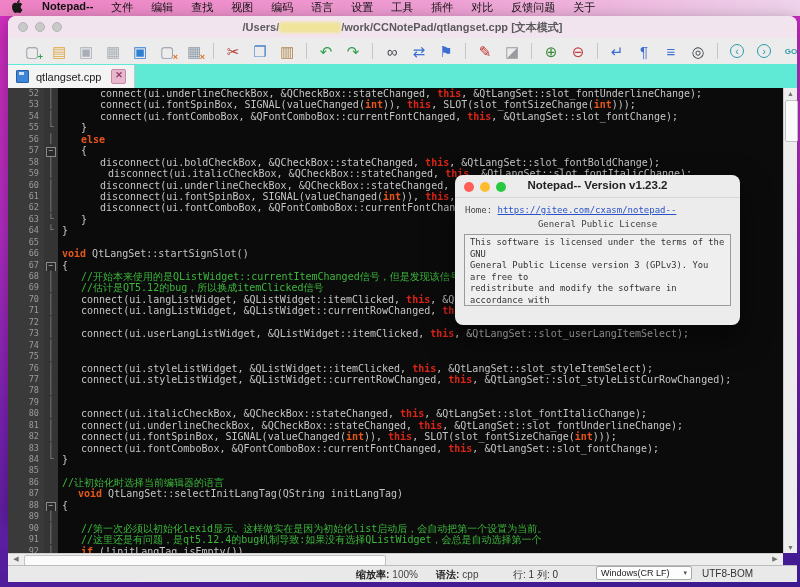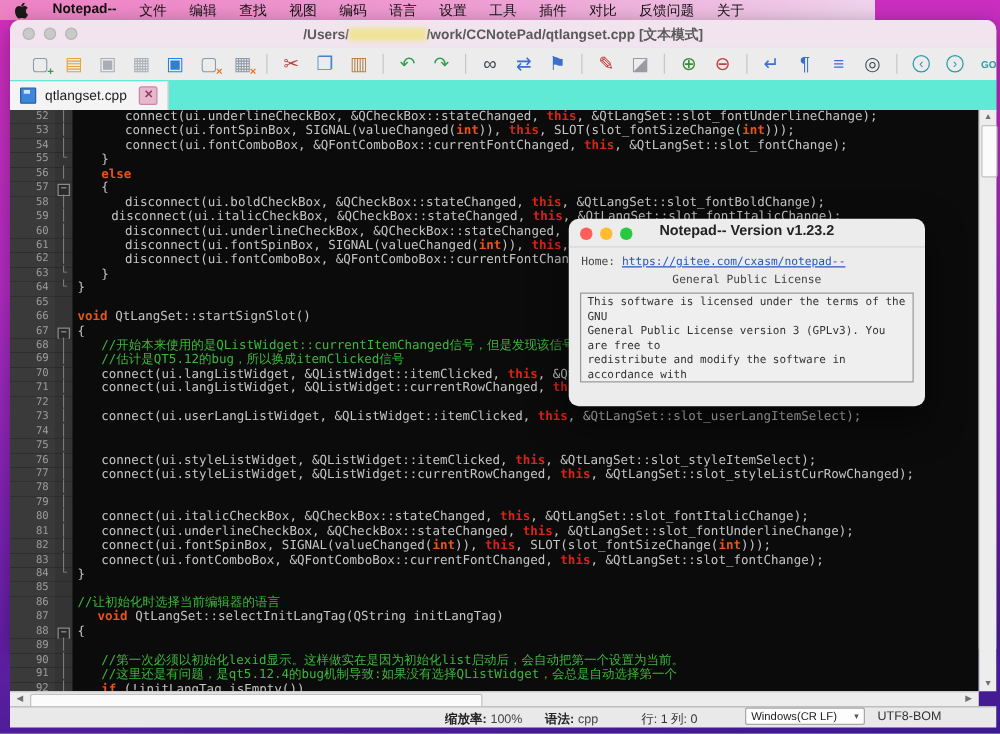--- a/index.html
+++ b/index.html
@@ -1,22 +1,22 @@
 <!DOCTYPE html>
 <html><head>
 <meta charset="utf-8">
 <style>
   html,body{margin:0;padding:0;}
   .page{position:relative;width:800px;height:587px;overflow:hidden;
         background:linear-gradient(175deg,#d42fbe 0%,#b32cc4 35%,#7a22b4 65%,#3c1a8e 100%);
         font-family:"Liberation Sans",sans-serif;}
   
-  .menubar{position:absolute;left:0;top:0;width:700px;height:16px;
+  .menubar{position:absolute;left:0;top:0;width:800px;height:16px;
            background:linear-gradient(90deg,#ee82c4 0%,#ef9fd4 55%,#efd4ec 100%);
-           display:flex;align-items:center;font-size:11px;color:#111;}
+           display:flex;align-items:flex-start;font-size:11px;color:#111;}
   .apple{margin:0 10px 0 12px;display:flex;align-items:center;}
   .menu-item{padding:0 9px;white-space:nowrap;}
   .menu-item.app-name{font-weight:bold;}
   
   .window{position:absolute;left:8px;top:16px;width:789px;height:503px;
           background:#ececec;border-radius:8px 8px 0 0;box-shadow:0 4px 18px rgba(0,0,0,.35);}
   .titlebar{position:absolute;left:0;top:0;width:100%;height:22px;background:#f2e4ef;
             border-radius:8px 8px 0 0;border-bottom:1px solid #d4c2d0;}
   .tl{position:absolute;top:6px;width:10px;height:10px;border-radius:50%;}
   .tl.grey{background:#c9c9c9;border:1px solid #b5b5b5;box-sizing:border-box;}
@@ -277,21 +277,21 @@
           <span class="ctext" style="padding-left: 23px;"><span class="tok-pl">{</span></span>
         </div>
         <div class="crow">
           <span class="lnum">58</span>
           <span class="fold">│</span>
           <span class="ctext" style="padding-left: 42px;"><span class="tok-pl">disconnect(ui.boldCheckBox, &amp;QCheckBox::stateChanged, </span><span class="tok-th">this</span><span class="tok-pl">, &amp;QtLangSet::slot_fontBoldChange);</span></span>
         </div>
         <div class="crow">
           <span class="lnum">59</span>
           <span class="fold">│</span>
-          <span class="ctext" style="padding-left: 31px;"><span class="tok-pl">disconnect(ui.italicCheckBox, &amp;QCheckBox::stateChanged, </span><span class="tok-th">this</span><span class="tok-pl">, &amp;QtLangSet::slot_fontItalicChange);</span></span>
+          <span class="ctext" style="padding-left: 50px;"><span class="tok-pl">disconnect(ui.italicCheckBox, &amp;QCheckBox::stateChanged, </span><span class="tok-th">this</span><span class="tok-pl">, &amp;QtLangSet::slot_fontItalicChange);</span></span>
         </div>
         <div class="crow">
           <span class="lnum">60</span>
           <span class="fold">│</span>
           <span class="ctext" style="padding-left: 42px;"><span class="tok-pl">disconnect(ui.underlineCheckBox, &amp;QCheckBox::stateChanged, </span><span class="tok-th">this</span><span class="tok-pl">, &amp;QtLangSet::slot_fontUnderlineChange);</span></span>
         </div>
         <div class="crow">
           <span class="lnum">61</span>
           <span class="fold">│</span>
           <span class="ctext" style="padding-left: 42px;"><span class="tok-pl">disconnect(ui.fontSpinBox, SIGNAL(valueChanged(</span><span class="tok-kw">int</span><span class="tok-pl">)), </span><span class="tok-th">this</span><span class="tok-pl">, SLOT(slot_fontSizeChange(</span><span class="tok-kw">int</span><span class="tok-pl">)));</span></span>

